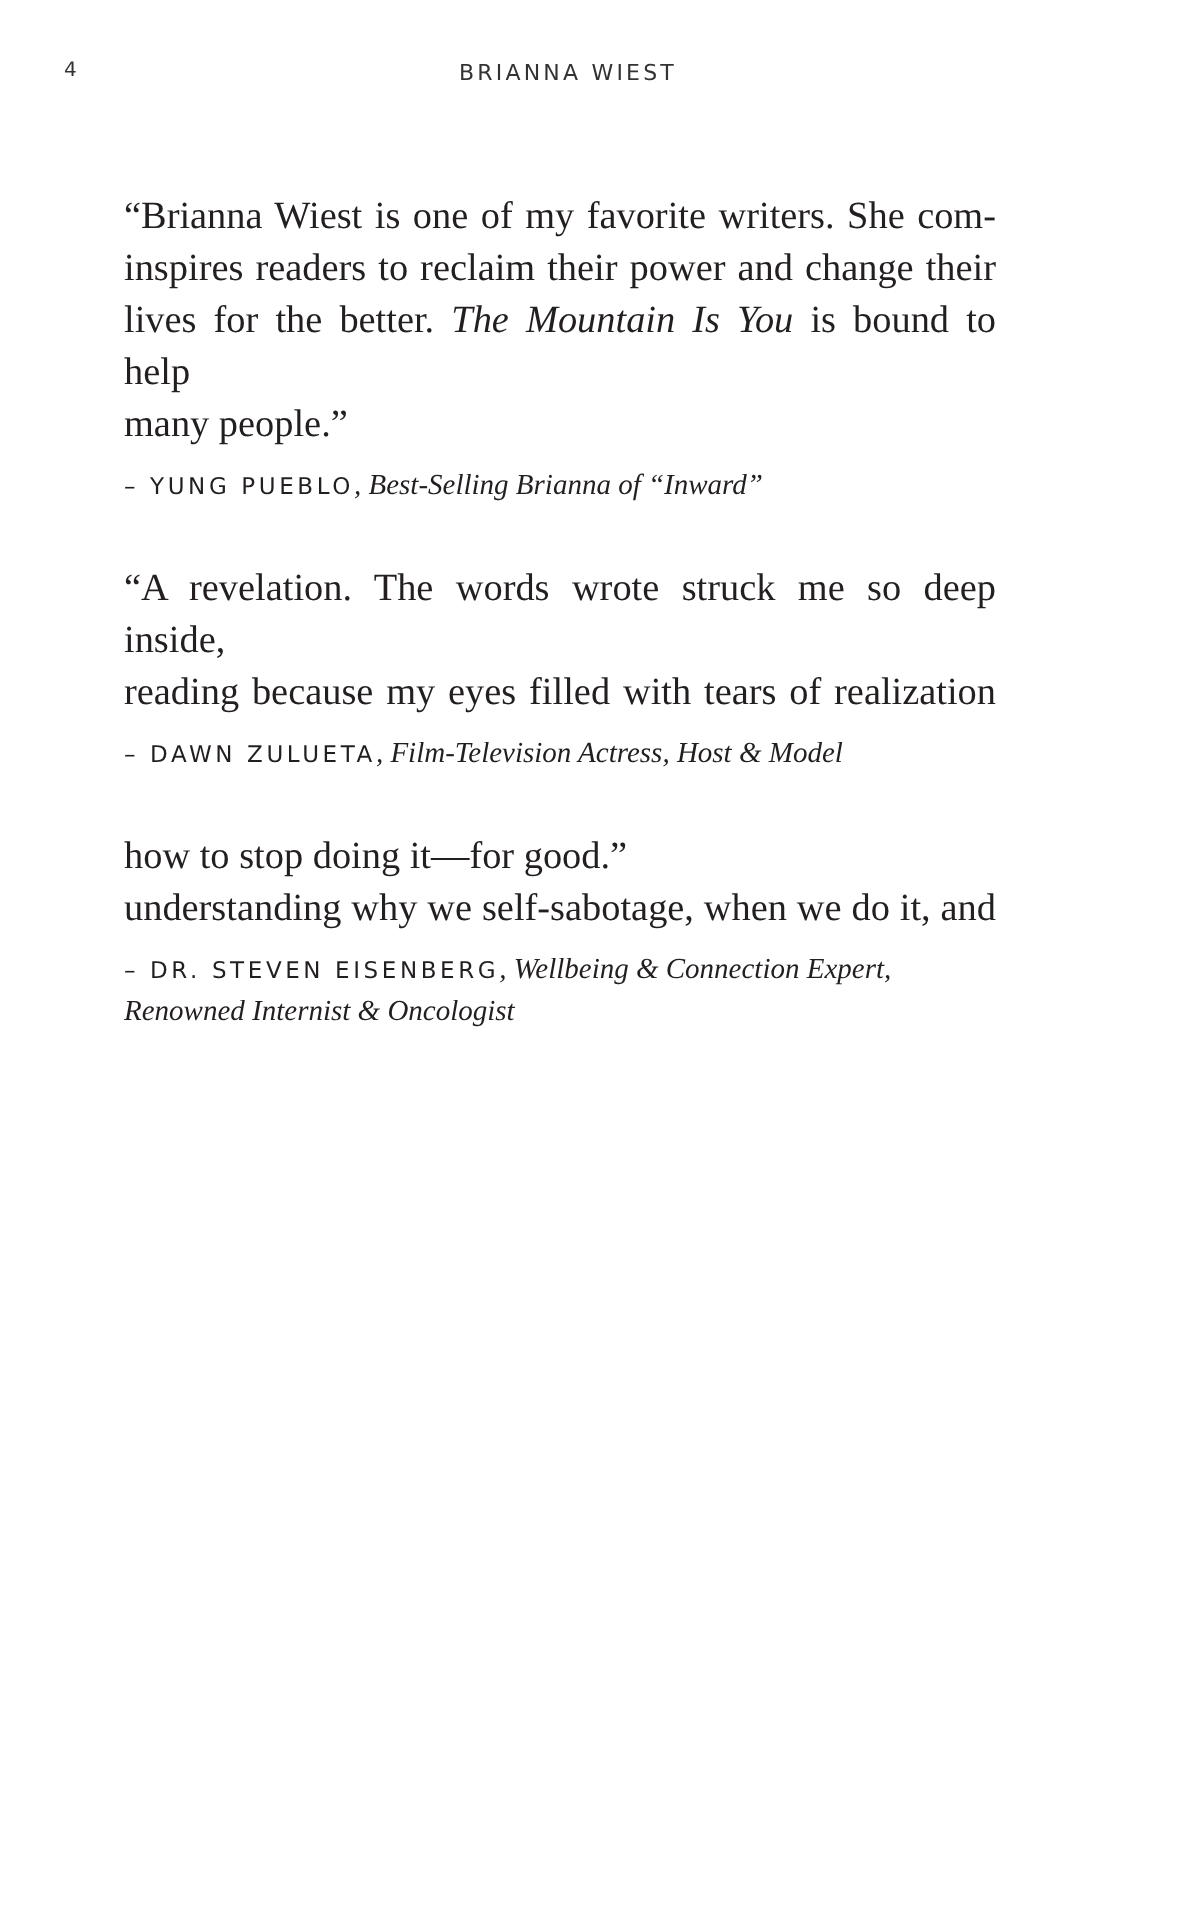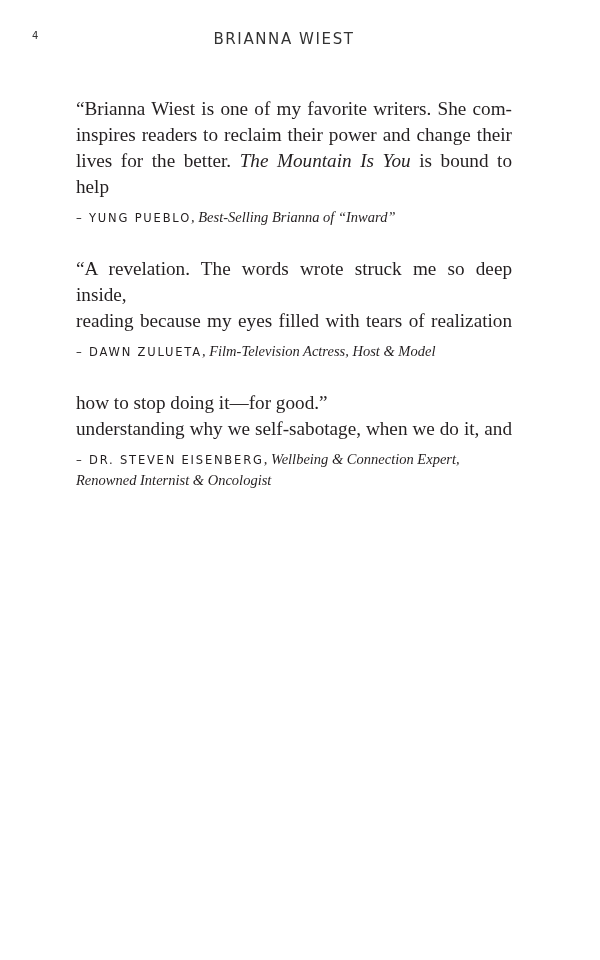--- a/index.html
+++ b/index.html
@@ -1,20 +1,20 @@
 <!DOCTYPE html>
 <html><head>
   <meta charset="utf-8">
   <style>
     html, body { margin: 0; padding: 0; background: #ffffff; }
     body { width: 600px; height: 960px; position: relative; overflow: hidden; color: #231f20; }
     .header { position: absolute; top: 30px; left: 0; width: 600px; height: 14px; }
     .page-num { position: absolute; left: 32px; top: 0; font-family: "DejaVu Sans", sans-serif; font-size: 10px; color: #333; }
-    .running-head { position: absolute; left: 0; width: 568px; top: 0; text-align: center; font-family: "DejaVu Sans", sans-serif; font-size: 15px; letter-spacing: 1.6px; color: #333; }
-    .content { position: absolute; left: 76px; top: 96px; width: 436px; }
+    .running-head { position: absolute; left: 0; width: 568px; top: 0; text-align: center; font-family: "DejaVu Sans", sans-serif; font-size: 11px; letter-spacing: 1.6px; color: #333; }
+    .content { position: absolute; left: 62px; top: 96px; width: 436px; }
     .blurb { margin: 0 0 28px 0; }
     .quote { font-family: "Liberation Serif", serif; font-size: 19.2px; line-height: 26px; text-align: justify; text-align-last: left; margin: 0; }
     .quote .lines span.l { display: block; text-align: justify; text-align-last: justify; }
     .quote .lines span.l.last { text-align-last: left; }
     .attrib { margin-top: 7px; font-size: 14px; line-height: 20px; }
     .attrib .name { font-family: "DejaVu Sans", sans-serif; font-size: 11.5px; letter-spacing: 1.8px; text-transform: uppercase; }
     .attrib .role { font-family: "Liberation Serif", serif; font-style: italic; font-size: 14.5px; }
     em.title { }
   </style>
 </head>
@@ -26,20 +26,21 @@
 </div>
 
 <div class="content">
 
   <div class="blurb">
     <p class="quote">
       <span class="lines">
         <span class="l">“Brianna Wiest is one of my favorite writers. She com-</span>
         <span class="l">inspires readers to reclaim their power and change their</span>
         <span class="l"><span>lives for the better. </span><em class="title">The Mountain Is You</em><span> is bound to help</span></span>
+        <span class="l last">many people.”</span>
       </span>
     </p>
     <div class="attrib"><span class="name">– </span><span class="name">YUNG PUEBLO</span><span class="role">, </span><span class="role">Best-Selling Brianna of “Inward”</span></div>
   </div>
 
   <div class="blurb">
     <p class="quote">
       <span class="lines">
         <span class="l">“A revelation. The words wrote struck me so deep inside,</span>
         <span class="l">reading because my eyes filled with tears of realization</span>

